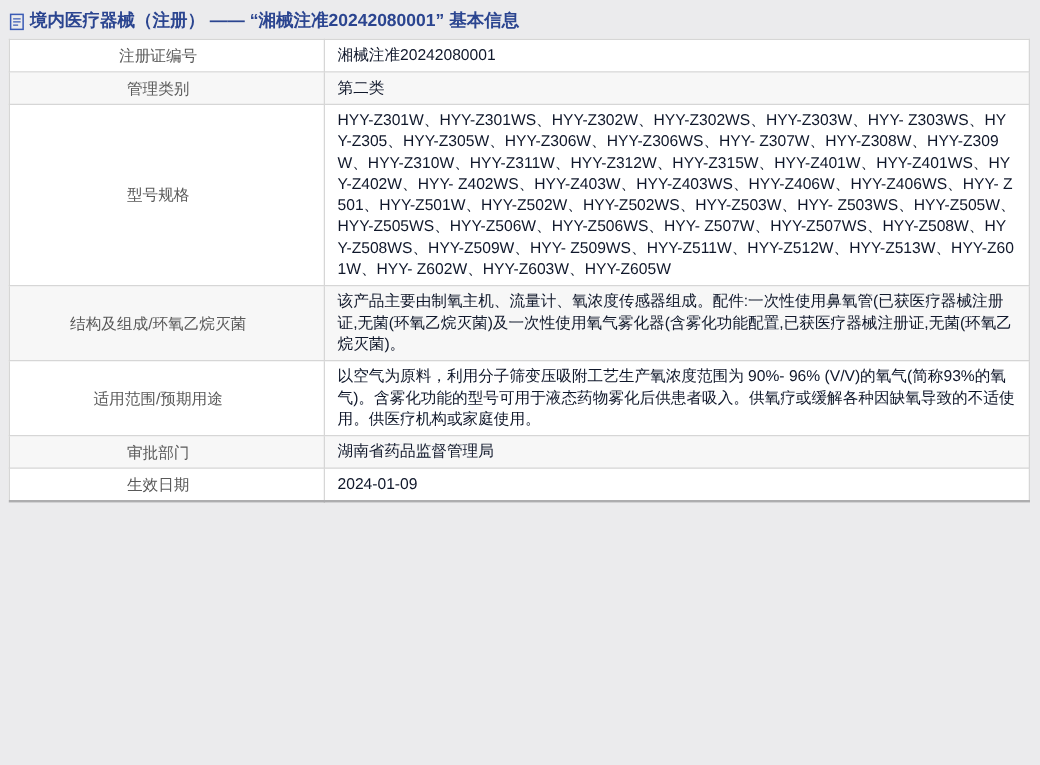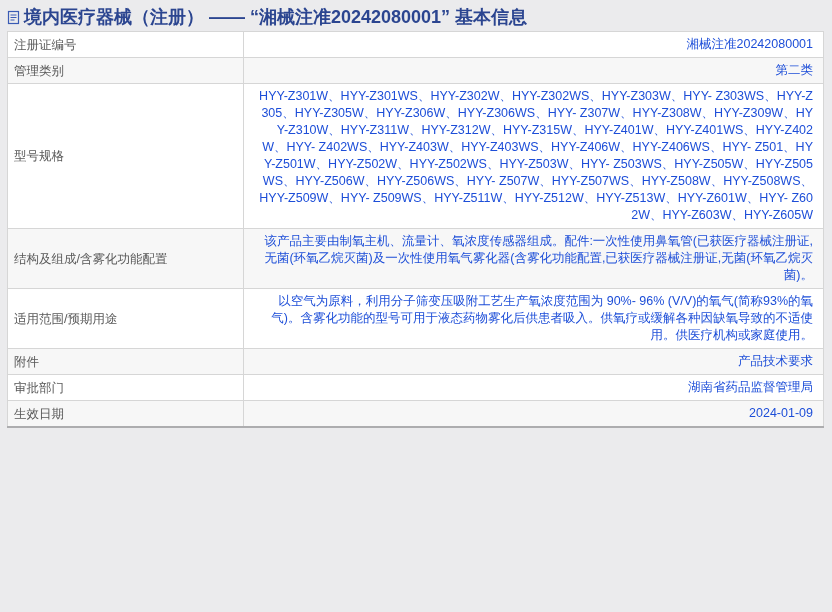--- a/index.html
+++ b/index.html
@@ -7,21 +7,21 @@
     width:832px;height:612px;
     background:#ebebed;
     font-family:"Liberation Sans","DejaVu Sans",sans-serif;
     color:#404040;
     overflow:hidden;
   }
   .page{padding:6px 8px 0 7px;}
   .page-title{
     display:flex;align-items:center;
     height:22px;margin:0 0 3px 0;
-    font-size:18px;font-weight:bold;
+    font-size:14px;font-weight:bold;
     color:#2b4590;
     white-space:nowrap;
   }
   .doc-icon{display:inline-flex;margin-right:4px;}
   .info-table{
     border-collapse:collapse;
     width:817px;
     background:#ffffff;
     border:1px solid #c6c6c6;
     border-bottom:2px solid #adadaf;
@@ -29,32 +29,31 @@
   }
   .info-table tr:nth-child(even){background:#f7f7f7;}
   .info-table td{
     border:1px solid #d6d6d6;
     font-size:12.5px;
     vertical-align:middle;
     word-break:break-all;
   }
   td.label{
     width:225px;
-    text-align:left;
+    text-align:center;
     color:#595959;
-    padding:4px 4px 4px 6px;
+    padding:4px 20px 4px 6px;
     line-height:16px;
     white-space:nowrap;
     overflow:hidden;
   }
   td.value{
     padding:4px 10px;
-    color:#1d4ed8;
+    color:#0f172a;
     line-height:17px;
-    text-align:right;
   }
 </style>
 </head>
 <body>
 
 <div class="page">
   <div class="page-title">
     <span class="doc-icon">
       <svg width="13" height="15" viewBox="0 0 13 15">
         <rect x="1.5" y="1.5" width="10" height="12" fill="none" stroke="#3a5bb5" stroke-width="1.2"></rect>
@@ -74,30 +73,26 @@
         </tr>
         <tr>
           <td class="label">管理类别</td>
           <td class="value">第二类</td>
         </tr>
         <tr>
           <td class="label">型号规格</td>
           <td class="value">HYY-Z301W、HYY-Z301WS、HYY-Z302W、HYY-Z302WS、HYY-Z303W、HYY- Z303WS、HYY-Z305、HYY-Z305W、HYY-Z306W、HYY-Z306WS、HYY- Z307W、HYY-Z308W、HYY-Z309W、HYY-Z310W、HYY-Z311W、HYY-Z312W、HYY-Z315W、HYY-Z401W、HYY-Z401WS、HYY-Z402W、HYY- Z402WS、HYY-Z403W、HYY-Z403WS、HYY-Z406W、HYY-Z406WS、HYY- Z501、HYY-Z501W、HYY-Z502W、HYY-Z502WS、HYY-Z503W、HYY- Z503WS、HYY-Z505W、HYY-Z505WS、HYY-Z506W、HYY-Z506WS、HYY- Z507W、HYY-Z507WS、HYY-Z508W、HYY-Z508WS、HYY-Z509W、HYY- Z509WS、HYY-Z511W、HYY-Z512W、HYY-Z513W、HYY-Z601W、HYY- Z602W、HYY-Z603W、HYY-Z605W</td>
         </tr>
         <tr>
-          <td class="label">结构及组成/含雾化功能配置</td>
+          <td class="label">结构及组成/环氧乙烷灭菌</td>
           <td class="value">该产品主要由制氧主机、流量计、氧浓度传感器组成。配件:一次性使用鼻氧管(已获医疗器械注册证,无菌(环氧乙烷灭菌)及一次性使用氧气雾化器(含雾化功能配置,已获医疗器械注册证,无菌(环氧乙烷灭菌)。</td>
         </tr>
         <tr>
           <td class="label">适用范围/预期用途</td>
           <td class="value">以空气为原料，利用分子筛变压吸附工艺生产氧浓度范围为 90%- 96% (V/V)的氧气(简称93%的氧气)。含雾化功能的型号可用于液态药物雾化后供患者吸入。供氧疗或缓解各种因缺氧导致的不适使用。供医疗机构或家庭使用。</td>
-        </tr>
-        <tr>
-          <td class="label">附件</td>
-          <td class="value">产品技术要求</td>
         </tr>
         <tr>
           <td class="label">审批部门</td>
           <td class="value">湖南省药品监督管理局</td>
         </tr>
         <tr>
           <td class="label">生效日期</td>
           <td class="value">2024-01-09</td>
         </tr>
       </tbody>

